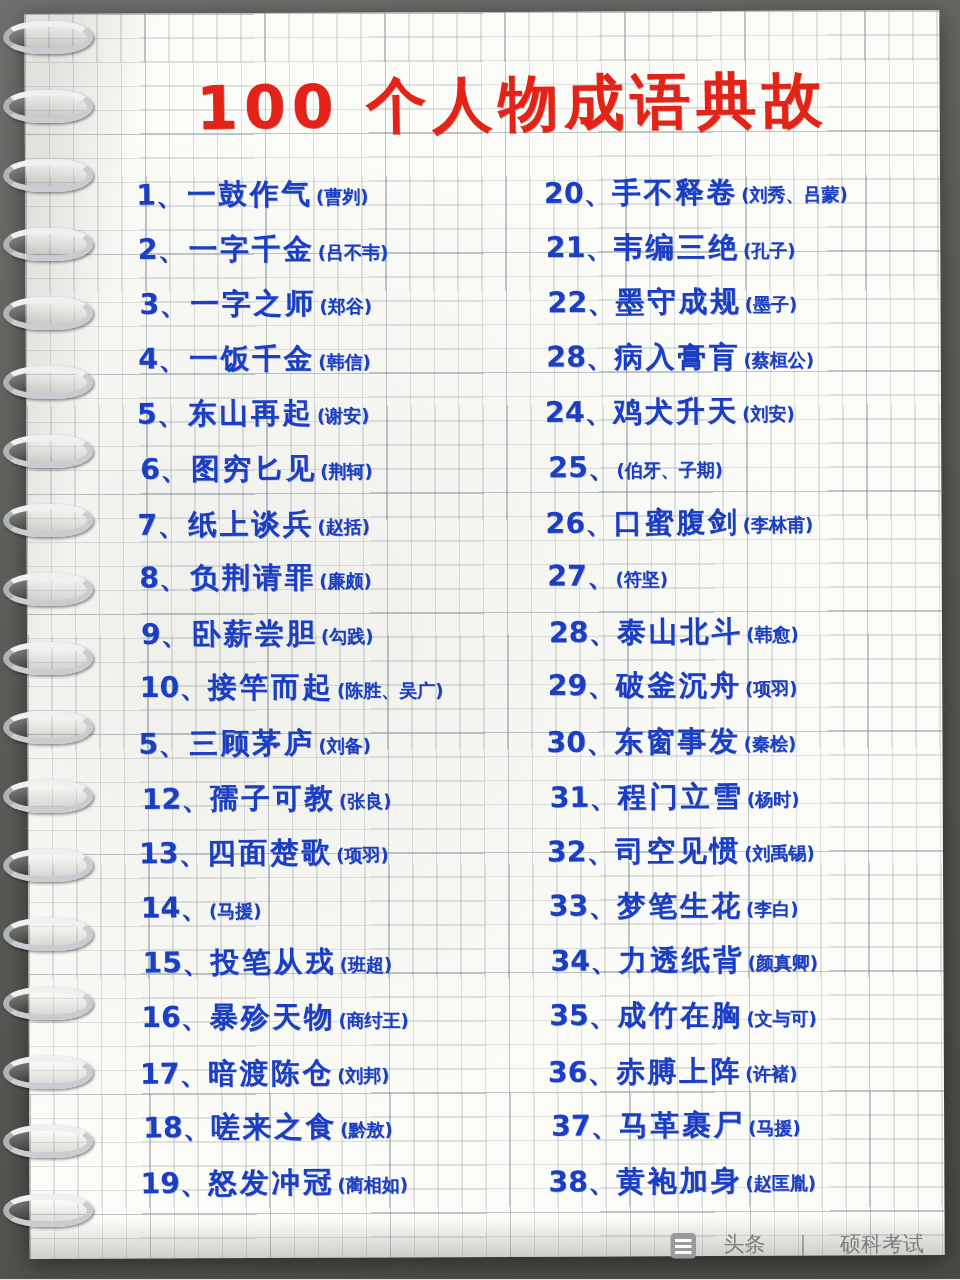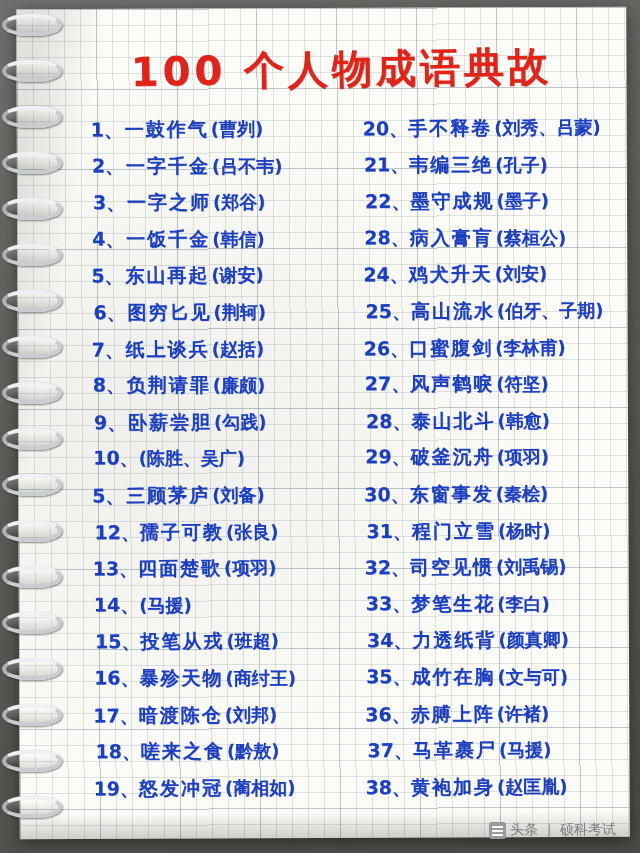--- a/index.html
+++ b/index.html
@@ -128,35 +128,35 @@
   .num {
     min-width: 34px;
     display: inline-block;
   }
   .idiom {
     letter-spacing: 2px;
     margin-right: 2px;
   }
   .person {
     letter-spacing: 0px;
-    font-size: 18px;
+    font-size: 12px;
   }
   
   .entry:nth-child(odd) { transform: rotate(-0.25deg); }
   .entry:nth-child(even) { transform: rotate(0.2deg) translateX(1px); }
   .entry:nth-child(3n) { transform: rotate(-0.15deg) translateX(2px); }
 
   
   .credit {
     position: absolute;
     right: 24px;
     bottom: 14px;
     display: flex;
     align-items: center;
-    gap: 4px;
+    gap: 18px;
     font-family: "Liberation Sans", sans-serif;
     font-size: 14px;
     color: #7d7d7d;
   }
   .credit-logo {
     width: 17px;
     height: 17px;
     background: #9a9a9a;
     border-radius: 3px;
     position: relative;
@@ -232,20 +232,21 @@
             <span class="idiom">负荆请罪</span>
             <span class="person">(廉颇)</span>
           </div>
           <div class="entry">
             <span class="num">9、</span>
             <span class="idiom">卧薪尝胆</span>
             <span class="person">(勾践)</span>
           </div>
           <div class="entry">
             <span class="num">10、</span>
+            <span class="idiom">接竿而起</span>
             <span class="person">(陈胜、吴广)</span>
           </div>
           <div class="entry">
             <span class="num">5、</span>
             <span class="idiom">三顾茅庐</span>
             <span class="person">(刘备)</span>
           </div>
           <div class="entry">
             <span class="num">12、</span>
             <span class="idiom">孺子可教</span>
@@ -307,31 +308,29 @@
             <span class="idiom">病入膏肓</span>
             <span class="person">(蔡桓公)</span>
           </div>
           <div class="entry">
             <span class="num">24、</span>
             <span class="idiom">鸡犬升天</span>
             <span class="person">(刘安)</span>
           </div>
           <div class="entry">
             <span class="num">25、</span>
-            <span class="idiom">高山流水</span>
             <span class="person">(伯牙、子期)</span>
           </div>
           <div class="entry">
             <span class="num">26、</span>
             <span class="idiom">口蜜腹剑</span>
             <span class="person">(李林甫)</span>
           </div>
           <div class="entry">
             <span class="num">27、</span>
-            <span class="idiom">风声鹤唳</span>
             <span class="person">(符坚)</span>
           </div>
           <div class="entry">
             <span class="num">28、</span>
             <span class="idiom">泰山北斗</span>
             <span class="person">(韩愈)</span>
           </div>
           <div class="entry">
             <span class="num">29、</span>
             <span class="idiom">破釜沉舟</span>

